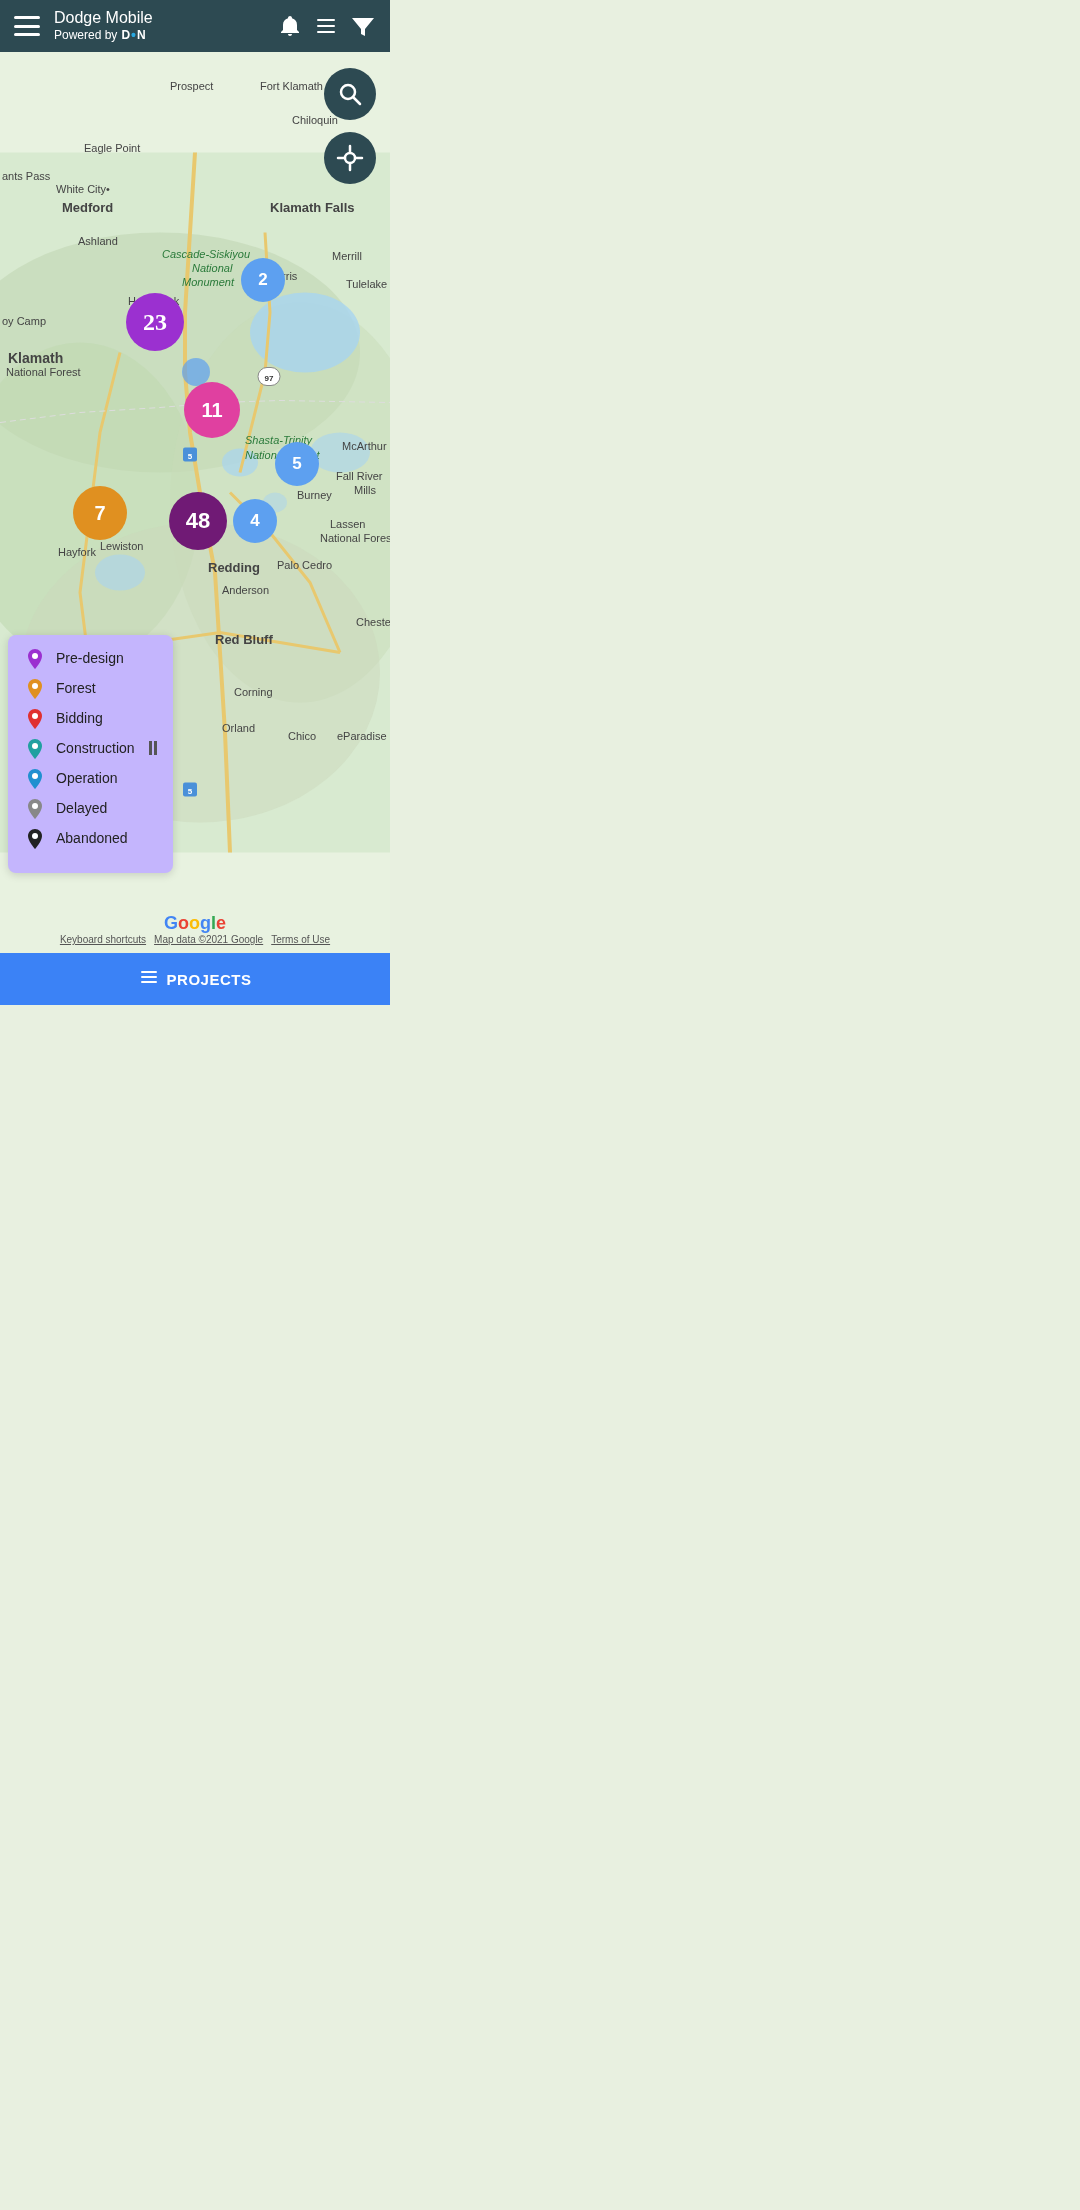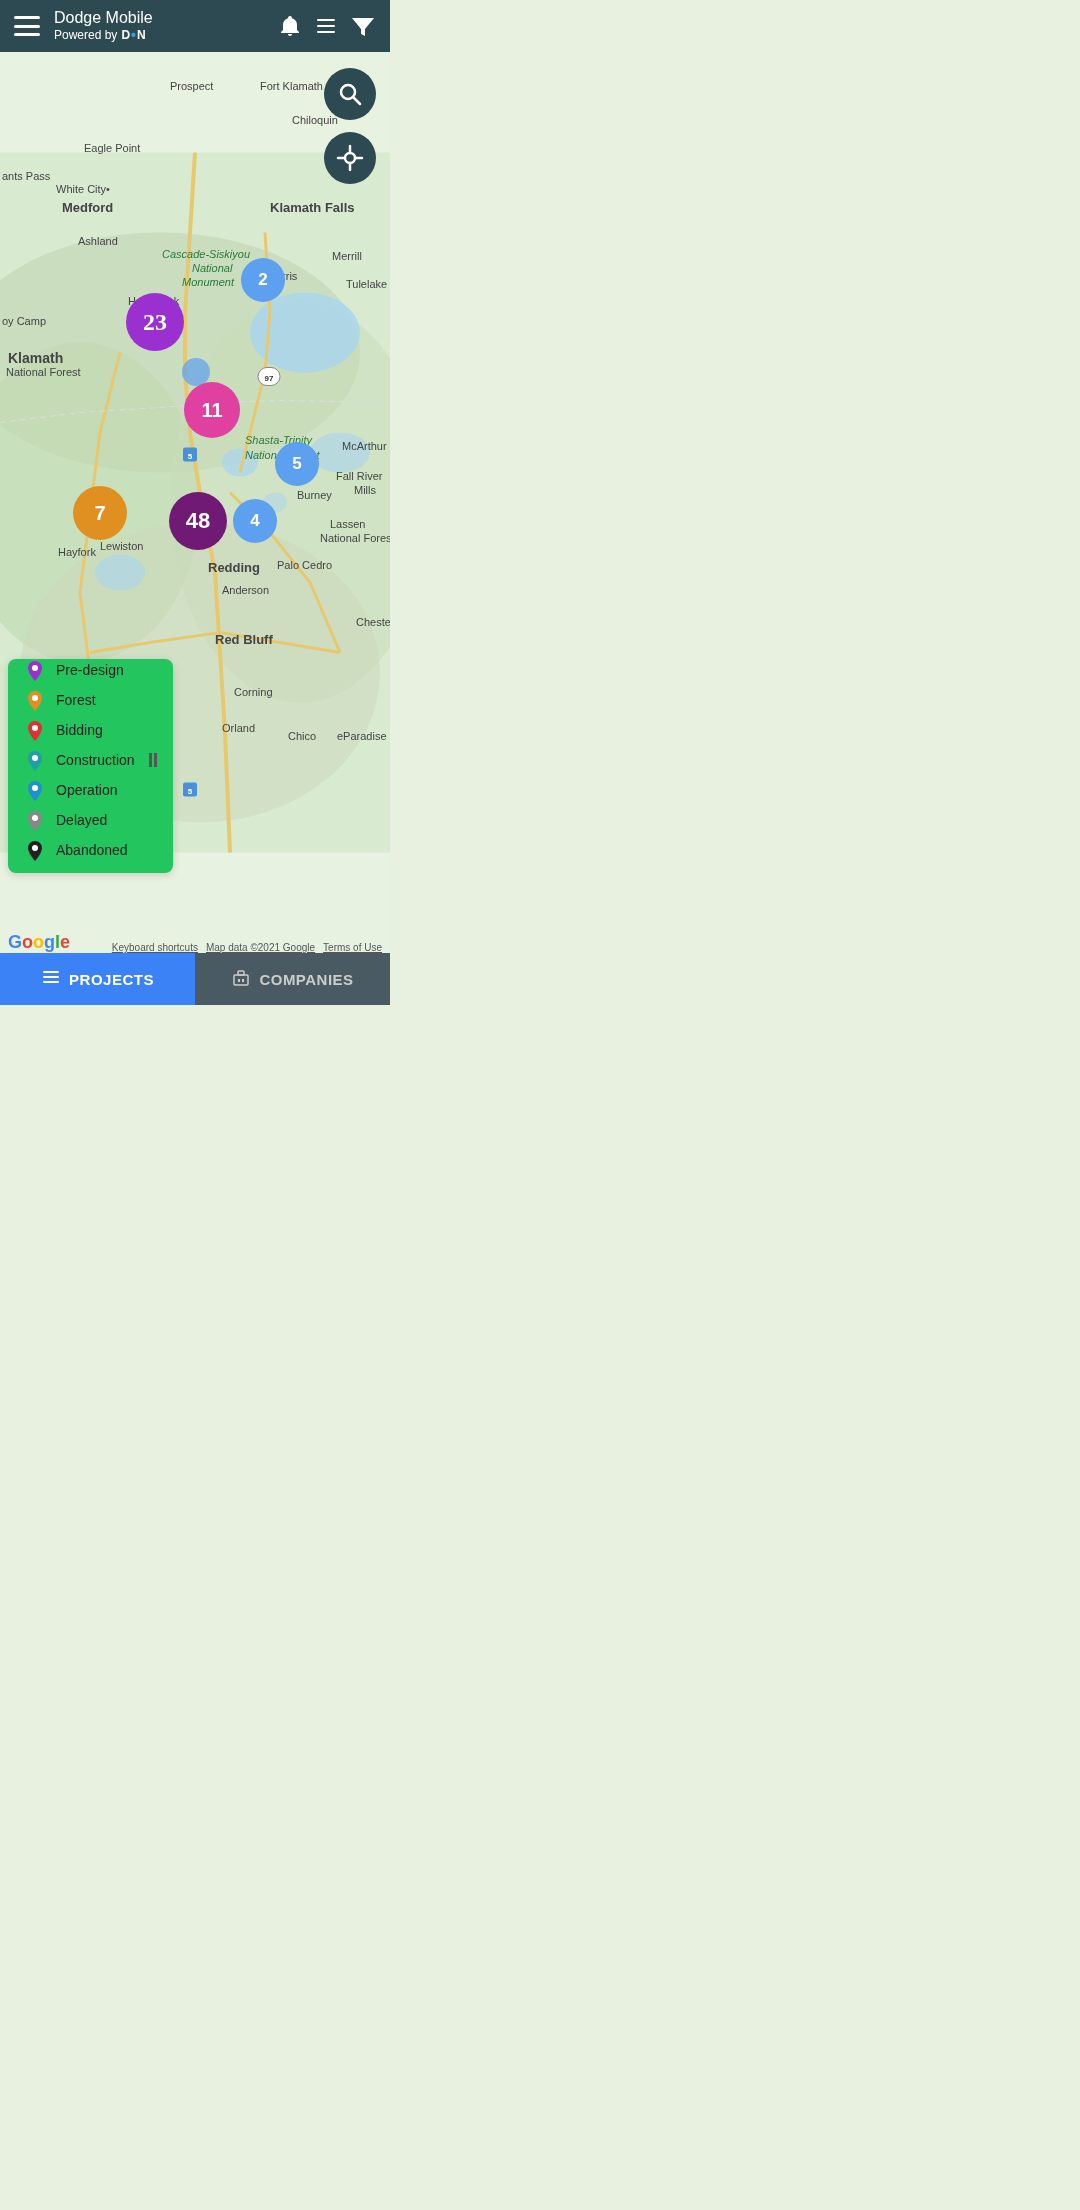--- a/index.html
+++ b/index.html
@@ -139,50 +139,51 @@
       cursor: pointer;
       z-index: 5;
       transform: translate(-50%, -50%);
     }
 
     
     .legend {
       position: absolute;
       bottom: 80px;
       left: 8px;
-      background: #22c55e;
+      background: #c4b5fd;
       border-radius: 8px;
-      padding: 0 16px;
+      padding: 12px 16px;
       z-index: 20;
       min-width: 160px;
       box-shadow: 0 2px 8px rgba(0,0,0,0.15);
     }
     .legend-item {
       display: flex;
       align-items: center;
       gap: 10px;
       margin-bottom: 8px;
       font-size: 14px;
       color: #222;
     }
     .legend-item:last-child { margin-bottom: 12px; }
 
     
     .google-attr {
       position: absolute;
-      bottom: 0;
+      bottom: 8px;
       left: 0;
       right: 0;
       display: flex;
       justify-content: space-between;
-      align-items: flex-end;
+      align-items: center;
       padding: 0 8px;
       font-size: 10px;
       color: #555;
       z-index: 10;
+      flex-direction: column;
     }
     .google-logo {
       font-size: 18px;
       font-weight: bold;
     }
     .google-logo .g-blue { color: #4285F4; }
     .google-logo .g-red { color: #EA4335; }
     .google-logo .g-yellow { color: #FBBC05; }
     .google-logo .g-green { color: #34A853; }
     .google-attr-right {
@@ -486,24 +487,13 @@
   <div class="tab-item active">
     <span class="tab-icon">
       <svg width="20" height="20" viewBox="0 0 20 20" fill="white">
         <rect x="2" y="4" width="16" height="2" rx="1"></rect>
         <rect x="2" y="9" width="16" height="2" rx="1"></rect>
         <rect x="2" y="14" width="16" height="2" rx="1"></rect>
       </svg>
     </span>
     <span>PROJECTS</span>
   </div>
-  <div class="tab-item inactive">
-    <span class="tab-icon">
-      <svg width="20" height="20" viewBox="0 0 20 20" fill="#ccc">
-        <rect x="3" y="8" width="14" height="10" rx="1" stroke="#ccc" stroke-width="1.5" fill="none"></rect>
-        <rect x="7" y="4" width="6" height="4" rx="1" stroke="#ccc" stroke-width="1.5" fill="none"></rect>
-        <rect x="7" y="12" width="2" height="3" fill="#ccc"></rect>
-        <rect x="11" y="12" width="2" height="3" fill="#ccc"></rect>
-      </svg>
-    </span>
-    <span>COMPANIES</span>
-  </div>
 </div>
 
 </body></html>

